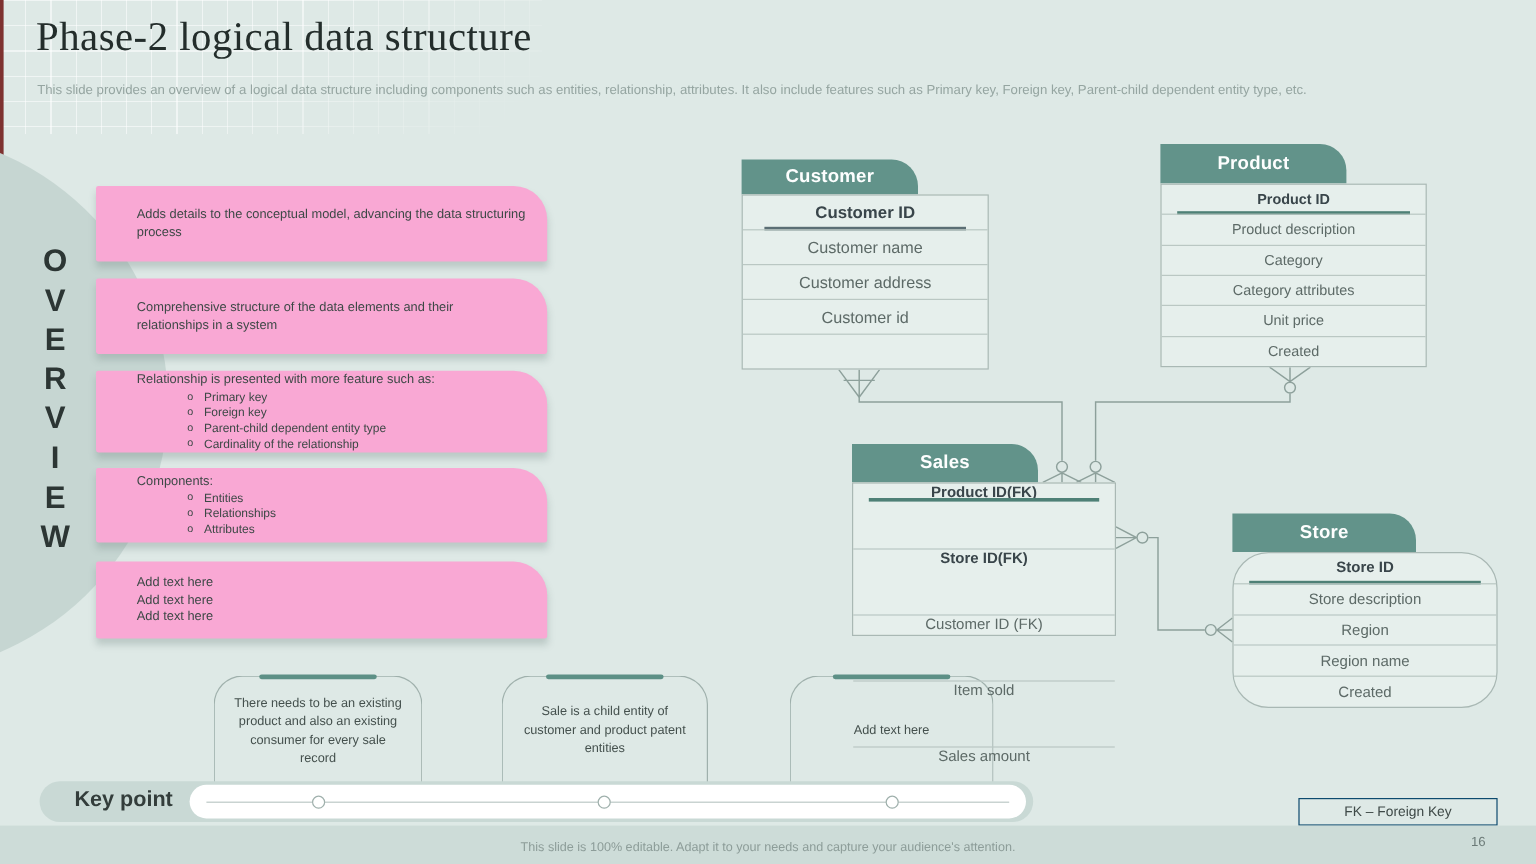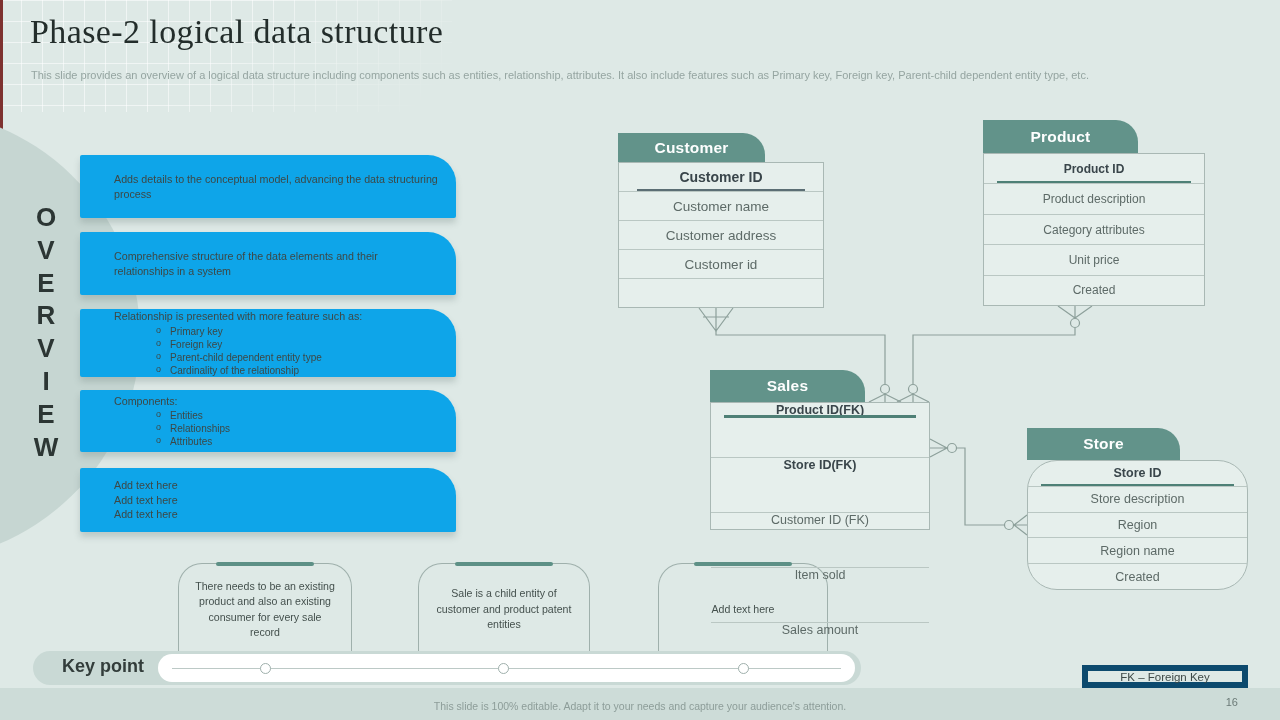--- a/index.html
+++ b/index.html
@@ -17,21 +17,21 @@
   .blob{position:absolute;left:-330px;top:108px;width:470px;height:455px;border-radius:50%;background:#c6d6d2;}
 
   
   .title{position:absolute;left:30px;top:13px;font-family:"Liberation Serif", serif;
     font-size:34px;color:#232d2b;letter-spacing:.4px;}
   .subtitle{position:absolute;left:31px;top:69px;font-size:11px;color:#95a5a1;width:1200px;}
 
   
   .ov-letters{position:absolute;left:27px;top:201px;width:38px;text-align:center;
     font-size:26px;font-weight:bold;color:#2c3634;line-height:32.8px;}
-  .obox{position:absolute;left:80px;width:376px;background:#0ea5e9;border-radius:2px 28px 2px 2px;
+  .obox{position:absolute;left:80px;width:376px;background:#f9a8d4;border-radius:2px 28px 2px 2px;
     box-shadow:0 5px 6px rgba(110,130,125,.30);display:flex;flex-direction:column;justify-content:center;
     padding:6px 18px 6px 34px;box-sizing:border-box;color:#3d4846;font-size:10.7px;line-height:1.38;}
   .obox::after{content:'';position:absolute;z-index:-1;left:14px;right:-22px;top:52%;bottom:-8px;
     background:#c3d4d0;border-radius:0 42px 40px 10px / 0 30px 30px 8px;}
   .obox .bullets{margin-top:1px;}
   .bullet{display:flex;font-size:10px;line-height:1.3;color:#3d4846;}
   .bullet .marker{width:14px;margin-left:42px;flex:0 0 auto;font-size:9px;}
 
   
   .etable{position:absolute;z-index:2;}
@@ -41,21 +41,21 @@
   .erow{flex:1;display:flex;align-items:center;justify-content:center;position:relative;
     color:#5d6a67;}
   .erow + .erow{border-top:1px solid #bac7c3;}
   .erow.pk span{font-weight:bold;color:#39454a;}
   .erow.u::after{content:'';position:absolute;left:6%;right:6%;bottom:-1px;height:3px;background:#4e8076;}
   .etable.customer .erow.u::after{background:#5b6e74;left:9%;right:9%;}
   .etable.customer{left:618px;top:133px;width:206px;border-radius:15px;}
   .etable.customer .etab{width:147px;height:29px;}
   .etable.customer .ebody{height:146px;font-size:13.5px;}
   .etable.customer .erow.pk span{font-size:14px;}
-  .etable.product{left:967px;top:120px;width:222px;margin-left:16px;}
+  .etable.product{left:967px;top:120px;width:222px;}
   .etable.product .etab{width:155px;height:33px;}
   .etable.product .ebody{height:153px;font-size:12px;}
   .etable.sales{left:710px;top:370px;width:220px;}
   .etable.sales .etab{width:155px;height:32px;}
   .etable.sales .ebody{height:128px;font-size:12.5px;gap:40px;}
   .etable.store{left:1027px;top:428px;width:221px;}
   .etable.store .etab{width:153px;height:32px;}
   .etable.store .ebody{height:130px;font-size:12.5px;border-radius:30px;}
 
   .connectors{position:absolute;left:0;top:0;z-index:1;}
@@ -71,21 +71,21 @@
   .kbox.k3{left:658px;width:170px;}
   .kp-pill{position:absolute;left:33px;top:651px;width:828px;height:34px;border-radius:17px;background:#c9d9d5;}
   .kp-bar{position:absolute;left:158px;top:654px;width:697px;height:28px;border-radius:14px;background:#ffffff;}
   .kp-bar::after{content:'';position:absolute;left:14px;right:14px;top:50%;height:1px;background:#bcc9c6;}
   .kp-label{position:absolute;left:62px;top:656px;font-size:18px;font-weight:bold;color:#333d3b;z-index:3;}
   .kdot{position:absolute;width:11px;height:11px;border-radius:50%;background:#fff;border:1px solid #9fb0ac;
     top:663px;z-index:3;box-sizing:border-box;}
   .kdot.d1{left:260px;} .kdot.d2{left:498px;} .kdot.d3{left:738px;}
 
   
-  .fk-legend{position:absolute;left:1082px;top:665px;width:166px;height:23px;border:6px solid #0c4a6e;
+  .fk-legend{position:absolute;left:1082px;top:665px;width:166px;height:23px;border:1px solid #0c4a6e;
     display:flex;align-items:center;justify-content:center;font-size:11.5px;color:#3f4a48;box-sizing:border-box;}
   .bottom-band{position:absolute;left:0;top:688px;width:1280px;height:32px;background:#cddcd8;}
   .footer-note{position:absolute;left:0;top:700px;width:1280px;text-align:center;font-size:10.5px;color:#8d9d99;}
   .page-num{position:absolute;right:42px;top:696px;font-size:11px;color:#6b7a77;}
 </style>
 </head>
 <body>
 
 <div class="slide">
 
@@ -215,20 +215,23 @@
   <div class="etable product">
     <div class="etab">Product</div>
     <div class="ebody">
         <div class="erow pk u">
           <span>Product ID</span>
         </div>
         <div class="erow">
           <span>Product description</span>
         </div>
         <div class="erow">
+          <span>Category</span>
+        </div>
+        <div class="erow">
           <span>Category attributes</span>
         </div>
         <div class="erow">
           <span>Unit price</span>
         </div>
         <div class="erow">
           <span>Created</span>
         </div>
       </div>
   </div>

